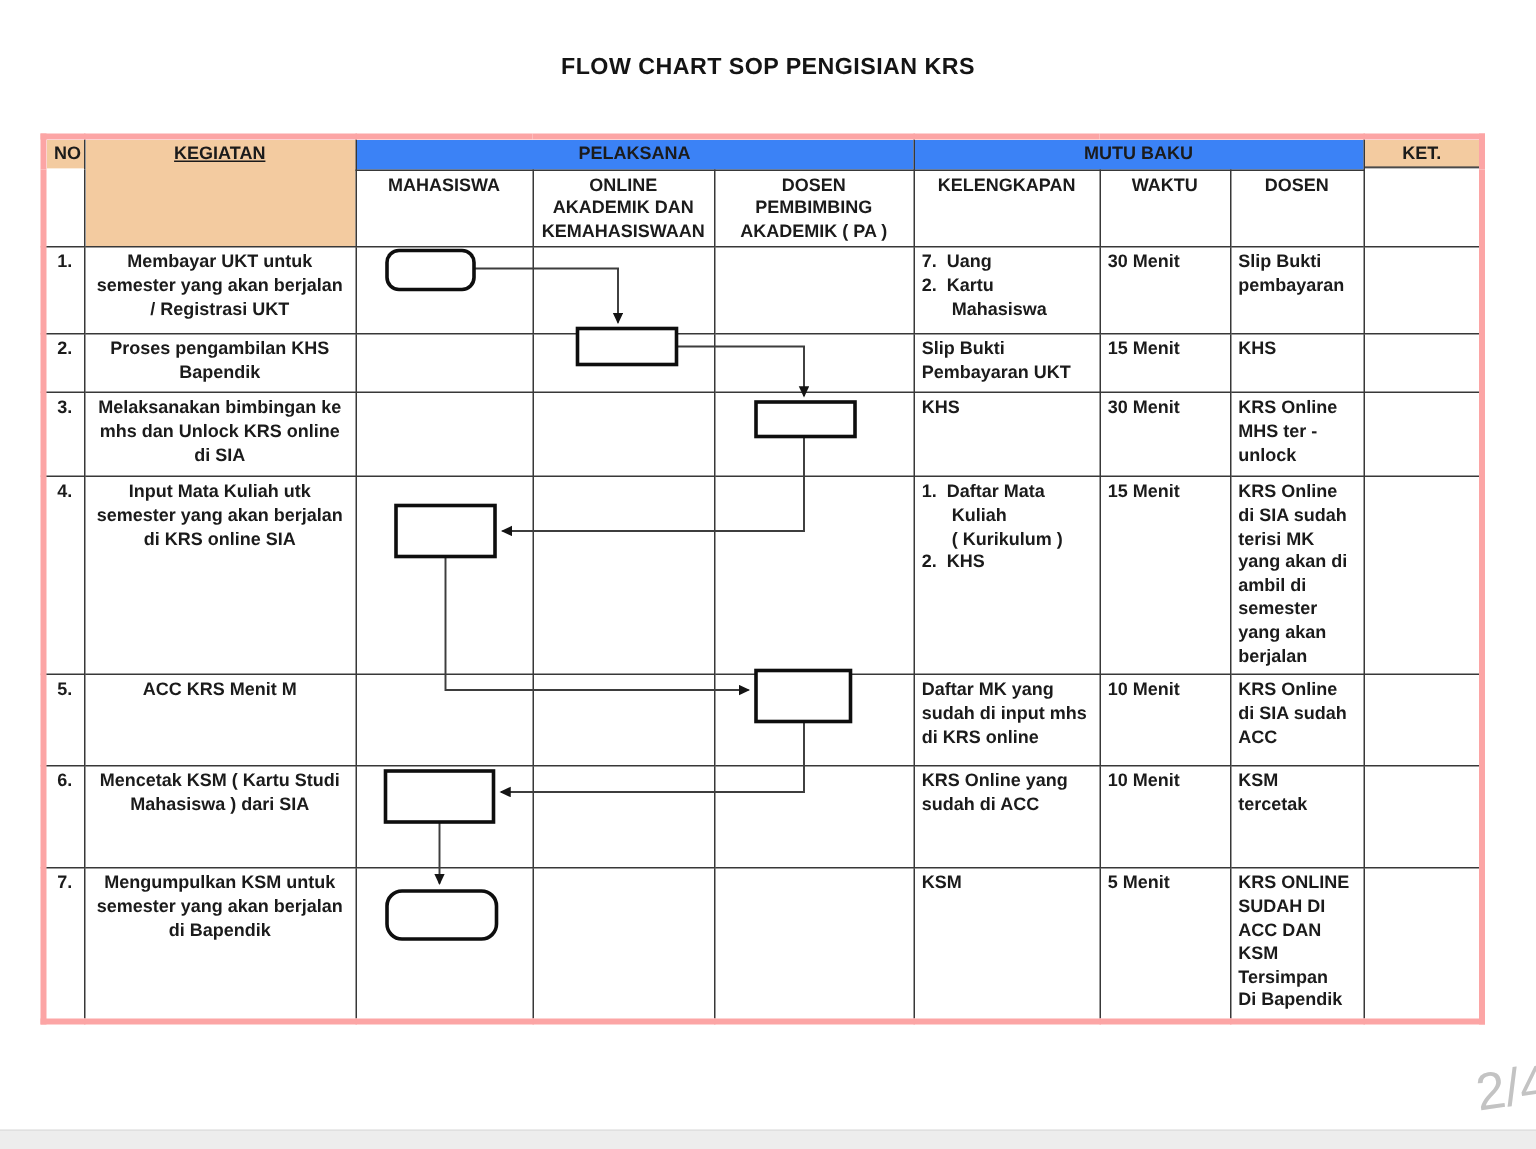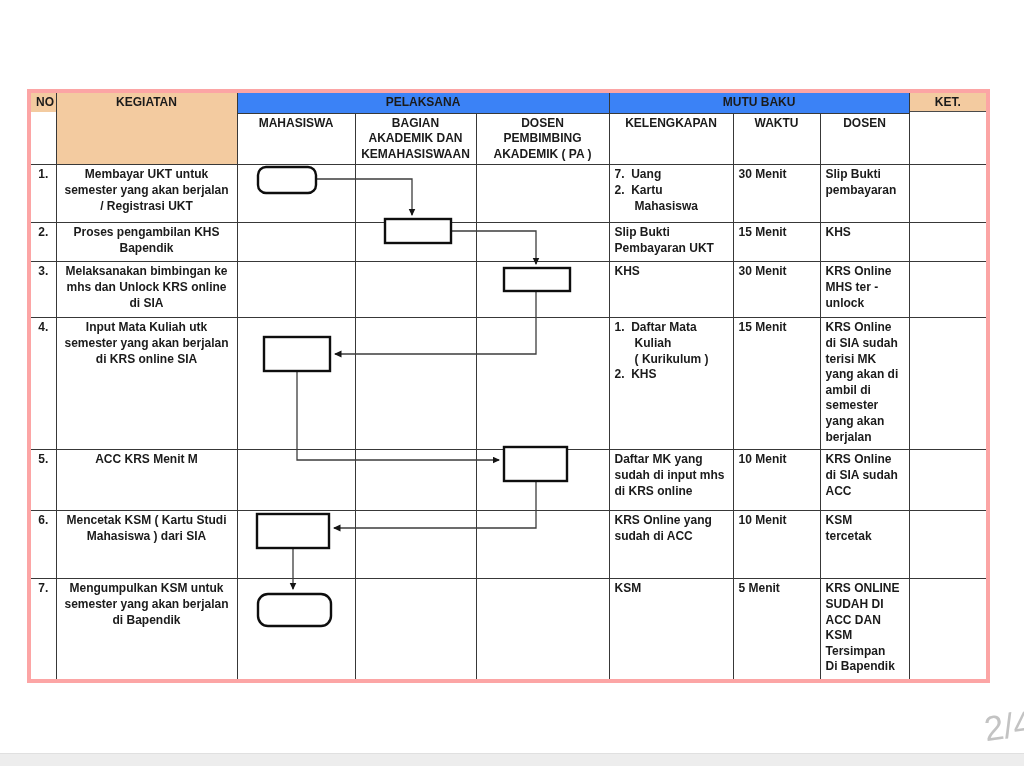--- a/index.html
+++ b/index.html
@@ -31,21 +31,21 @@
     padding:2px 2px;vertical-align:middle;line-height:1.15;
   }
   th.merge-top{
     background:linear-gradient(to bottom,#f3cba0 0px,#f3cba0 19px,#ffffff 19px);
     vertical-align:top;padding-top:2px;
   }
   th.merge-top.with-line{
     background:linear-gradient(to bottom,#f3cba0 0px,#f3cba0 18px,#4a4a4a 18px,#4a4a4a 19px,#ffffff 19px);
     text-align:center;
   }
-  th.kegiatan-head{background:#f3cba0;vertical-align:top;padding-top:2px;}
+  th.kegiatan-head{background:#f3cba0;vertical-align:top;padding-top:2px;text-decoration:underline;}
   .hdrB th{
     background:#ffffff;text-align:center;font-size:11.5px;line-height:1.25;
     padding-top:3px;
   }
   td.no{text-align:center;padding-left:1px;padding-right:1px;}
   td.keg{text-align:center;}
   td.lane{padding:0;}
   td.wak{text-align:left;margin-left:29px;}
   svg.flow{position:absolute;left:0;top:0;width:1024px;height:766px;pointer-events:none;}
   .page-number{
@@ -56,20 +56,21 @@
   .photo-edge{
     position:absolute;left:0;top:753px;width:1024px;height:13px;
     background:#ededed;border-top:1px solid #e0e0e0;
   }
 </style>
 </head>
 <body>
 
 <div class="page">
 
+  <div class="title">FLOW CHART SOP PENGISIAN KRS</div>
 
   <table class="sop">
     <colgroup>
       <col style="width:27px">
         <col style="width:181px">
         <col style="width:118px">
       <col style="width:121px">
         <col style="width:133px">
         <col style="width:124px">
       <col style="width:87px">
@@ -79,21 +80,21 @@
     <tbody>
         <tr class="hdrA" style="height:19px">
       <th rowspan="2" class="merge-top">NO</th>
       <th rowspan="2" class="kegiatan-head">KEGIATAN</th>
       <th colspan="3">PELAKSANA</th>
       <th colspan="3">MUTU BAKU</th>
       <th rowspan="2" class="merge-top with-line">KET.</th>
     </tr>
     <tr class="hdrB" style="height:47px">
       <th>MAHASISWA</th>
-      <th>BAGIAN
+      <th>ONLINE
 AKADEMIK DAN
 KEMAHASISWAAN</th>
       <th>DOSEN
 PEMBIMBING
 AKADEMIK ( PA )</th>
       <th>KELENGKAPAN</th>
       <th>WAKTU</th>
       <th>DOSEN</th>
     </tr>
 

